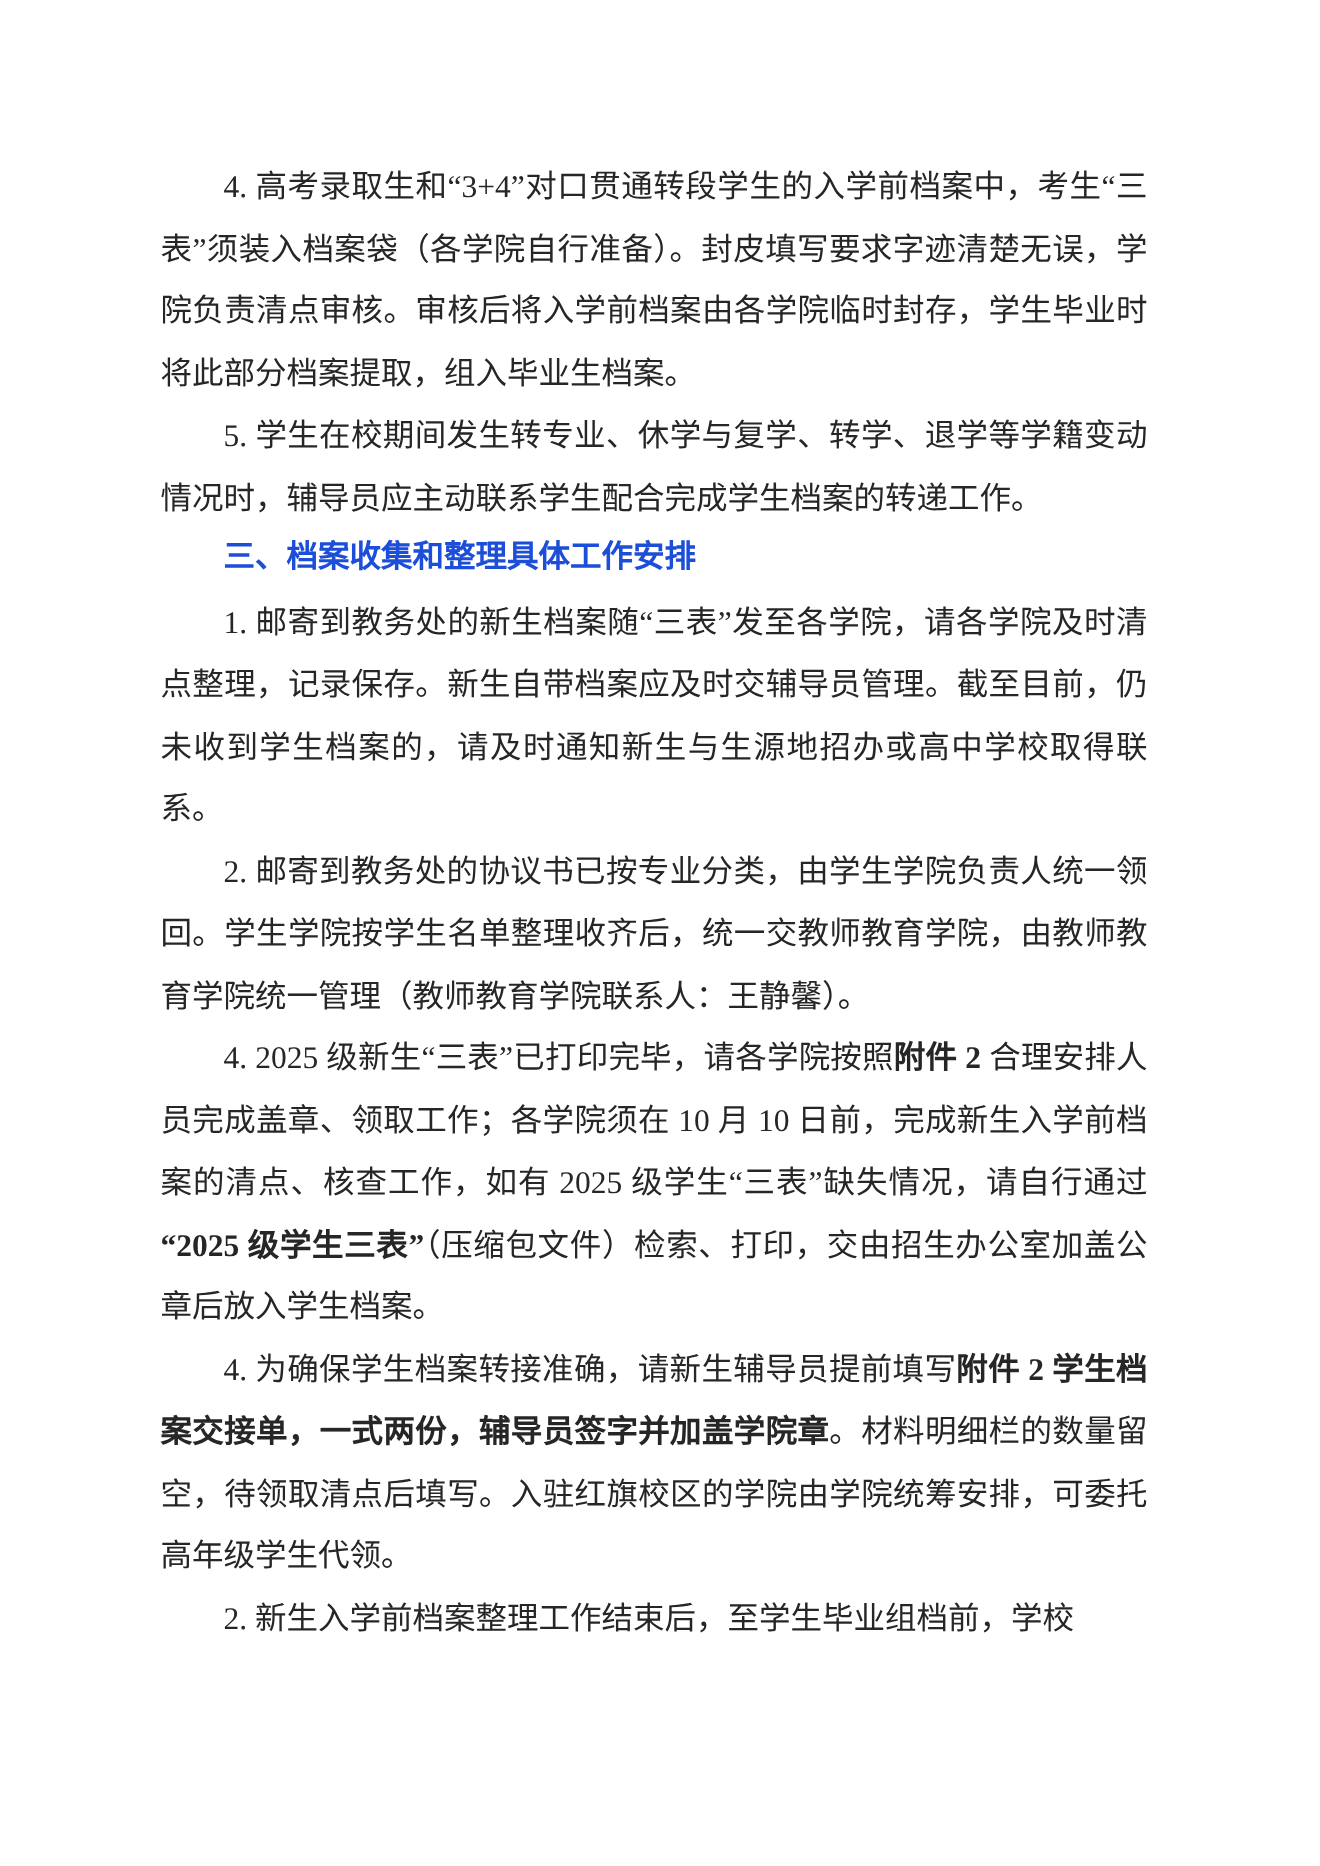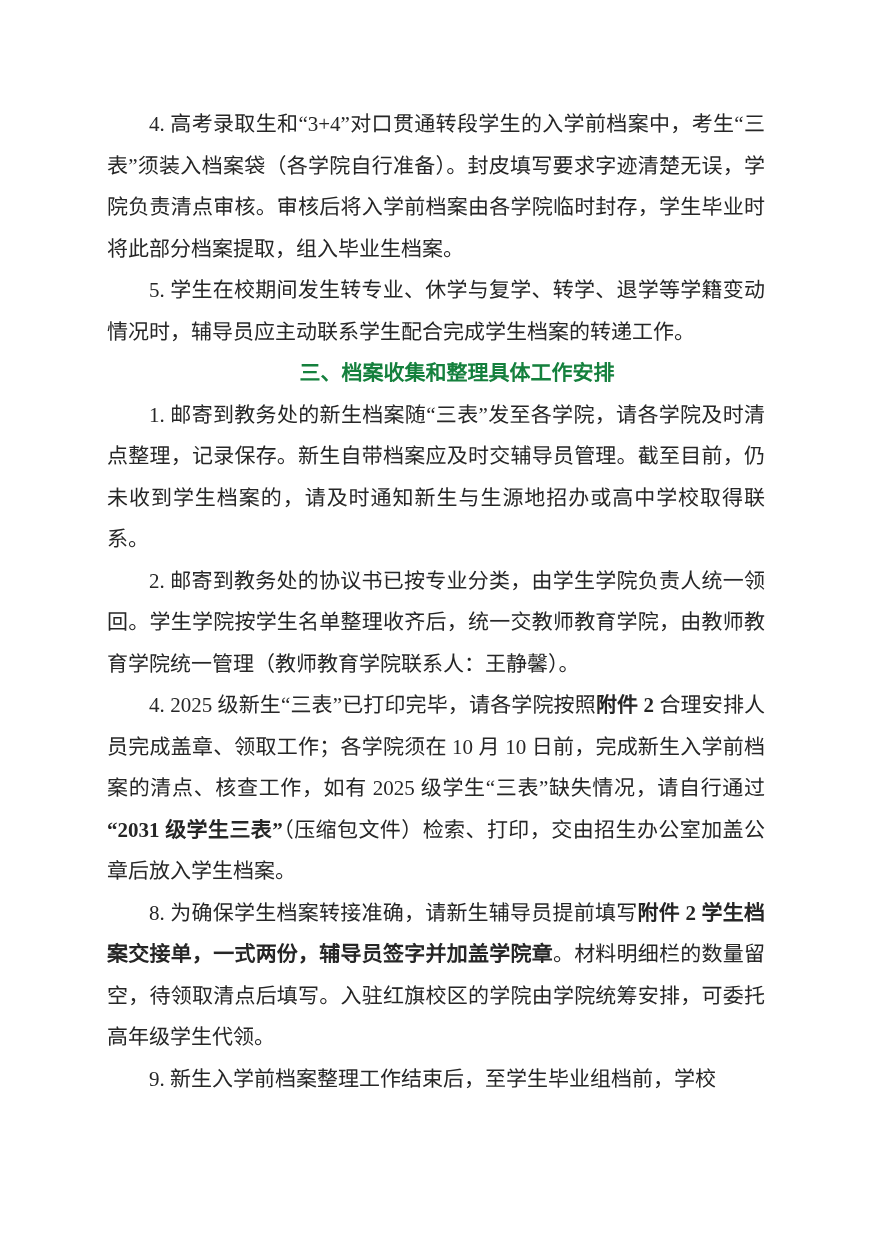--- a/index.html
+++ b/index.html
@@ -24,36 +24,36 @@
     line-height: 41.5px;
     color: #262626;
     text-align: justify;
   }
   .para {
     margin: 0;
     padding: 0;
     text-indent: 2em;
   }
   .para.heading {
-    font-family: Liberation Serif, serif;
+    font-family: Liberation Mono, monospace;
     font-weight: bold;
-    color: #15803d;
-    text-align: center;
+    color: #1d4ed8;
+    text-align: left;
   }
   .bold {
     font-weight: bold;
   }
 </style>
 </head>
 <body>
 
 <div class="page">
   <div class="doc-body">
       <p class="para body"><span>4. 高考录取生和“3+4”对口贯通转段学生的入学前档案中，考生“三表”须装入档案袋（各学院自行准备）。封皮填写要求字迹清楚无误，学院负责清点审核。审核后将入学前档案由各学院临时封存，学生毕业时将此部分档案提取，组入毕业生档案。</span></p>
       <p class="para body"><span>5. 学生在校期间发生转专业、休学与复学、转学、退学等学籍变动情况时，辅导员应主动联系学生配合完成学生档案的转递工作。</span></p>
       <p class="para heading"><span class="bold">三、档案收集和整理具体工作安排</span></p>
       <p class="para body"><span>1. 邮寄到教务处的新生档案随“三表”发至各学院，请各学院及时清点整理，记录保存。新生自带档案应及时交辅导员管理。截至目前，仍未收到学生档案的，请及时通知新生与生源地招办或高中学校取得联系。</span></p>
       <p class="para body"><span>2. 邮寄到教务处的协议书已按专业分类，由学生学院负责人统一领回。学生学院按学生名单整理收齐后，统一交教师教育学院，由教师教育学院统一管理（教师教育学院联系人：王静馨）。</span></p>
-      <p class="para body"><span>4. 2025 级新生“三表”已打印完毕，请各学院按照</span><span class="bold">附件 2</span><span> 合理安排人员完成盖章、领取工作；各学院须在 10 月 10 日前，完成新生入学前档案的清点、核查工作，如有 2025 级学生“三表”缺失情况，请自行通过</span><span class="bold">“2031 级学生三表”</span><span>（压缩包文件）检索、打印，交由招生办公室加盖公章后放入学生档案。</span></p>
-      <p class="para body"><span>8. 为确保学生档案转接准确，请新生辅导员提前填写</span><span class="bold">附件 2 学生档案交接单，一式两份，辅导员签字并加盖学院章</span><span>。材料明细栏的数量留空，待领取清点后填写。入驻红旗校区的学院由学院统筹安排，可委托高年级学生代领。</span></p>
-      <p class="para body"><span>9. 新生入学前档案整理工作结束后，至学生毕业组档前，学校</span></p>
+      <p class="para body"><span>4. 2025 级新生“三表”已打印完毕，请各学院按照</span><span class="bold">附件 2</span><span> 合理安排人员完成盖章、领取工作；各学院须在 10 月 10 日前，完成新生入学前档案的清点、核查工作，如有 2025 级学生“三表”缺失情况，请自行通过</span><span class="bold">“2025 级学生三表”</span><span>（压缩包文件）检索、打印，交由招生办公室加盖公章后放入学生档案。</span></p>
+      <p class="para body"><span>4. 为确保学生档案转接准确，请新生辅导员提前填写</span><span class="bold">附件 2 学生档案交接单，一式两份，辅导员签字并加盖学院章</span><span>。材料明细栏的数量留空，待领取清点后填写。入驻红旗校区的学院由学院统筹安排，可委托高年级学生代领。</span></p>
+      <p class="para body"><span>2. 新生入学前档案整理工作结束后，至学生毕业组档前，学校</span></p>
     </div>
 </div>
 
 </body></html>

